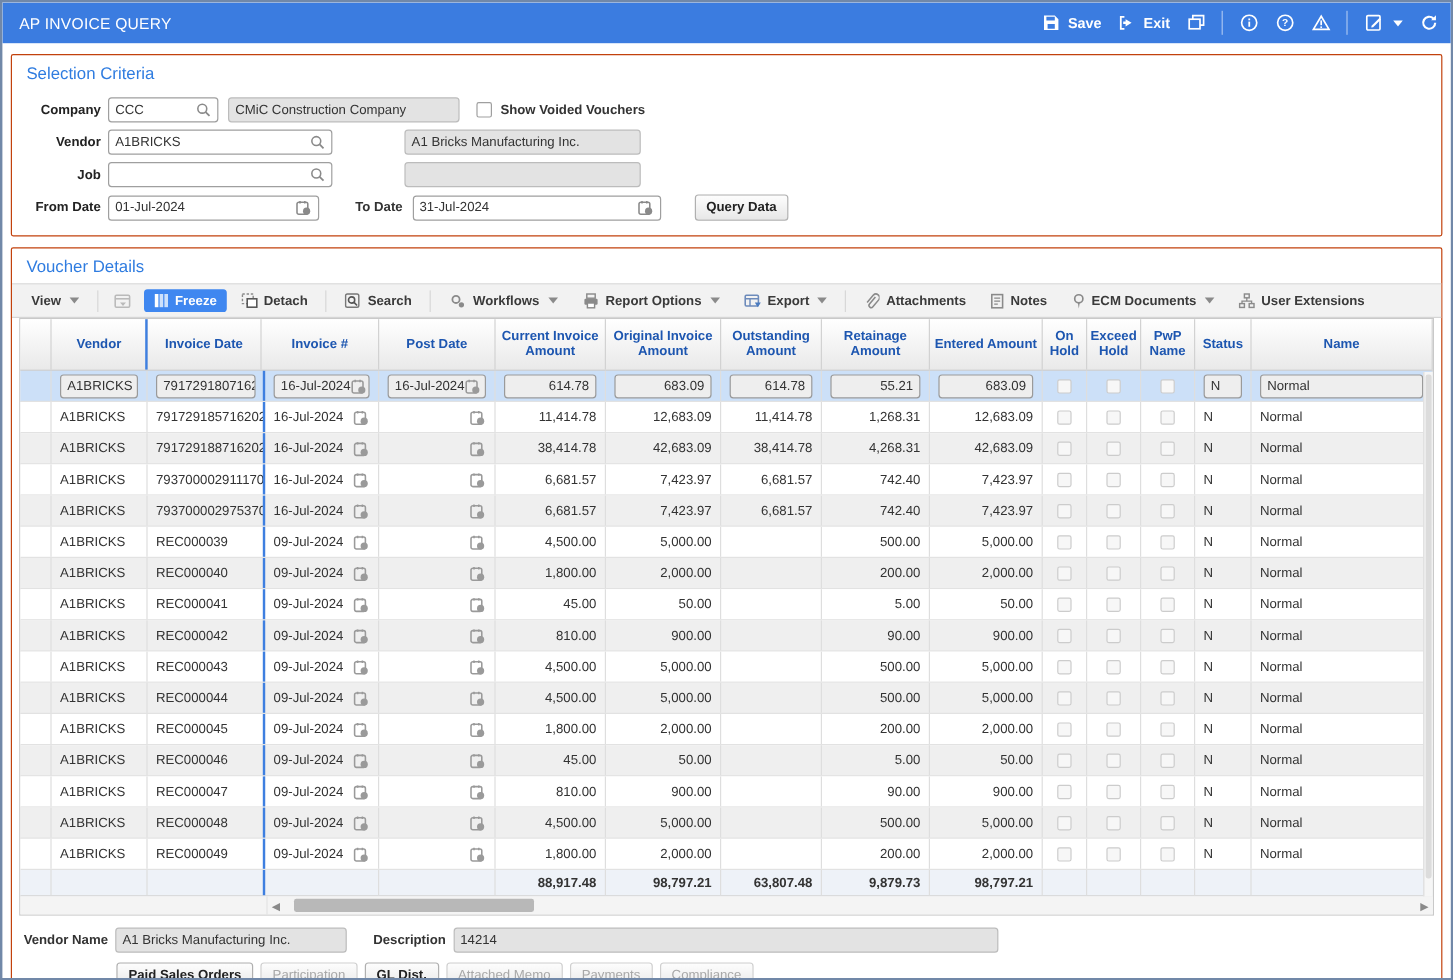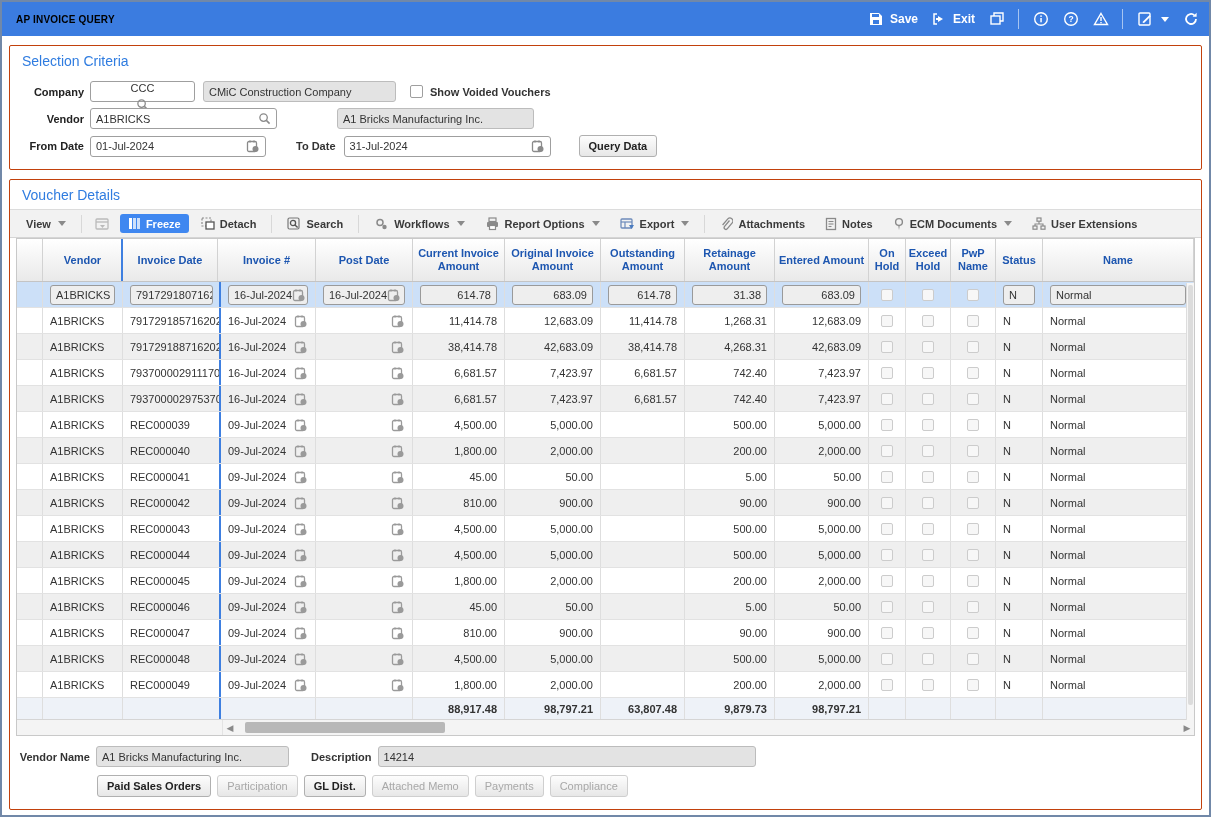--- a/index.html
+++ b/index.html
@@ -2,41 +2,41 @@
 <html><head>
 <meta charset="utf-8">
 <style>
   * { box-sizing: border-box; margin: 0; padding: 0; }
   html,body { width:1211px; height:817px; }
   body { font-family:"Liberation Sans", sans-serif; background:#fff; color:#333; font-size:11px; }
   .window { width:1211px; height:817px; border:2px solid #7188a8; background:#fff; overflow:hidden; display:flex; flex-direction:column; }
 
   
   .titlebar { height:34px; background:#3b7ce0; display:flex; align-items:center; justify-content:space-between; padding:0 10px 0 14px; flex:0 0 auto; }
-  .titlebar .t-title { color:#000000; font-weight:bold; font-size:10px; letter-spacing:.2px; }
+  .titlebar .t-title { color:#ffffff; font-weight:normal; font-size:13px; letter-spacing:.2px; }
   .t-actions { display:flex; align-items:center; gap:13px; color:#fff; }
   .t-btn { display:flex; align-items:center; gap:5px; color:#fff; font-weight:bold; font-size:12px; cursor:pointer; }
   .t-ico { width:17px; height:17px; display:inline-flex; align-items:center; justify-content:center; }
   .t-ico svg { width:16px; height:16px; }
   .t-sep { width:1px; height:20px; background:rgba(255,255,255,.55); }
   .caret-w { width:0; height:0; border-left:4px solid transparent; border-right:4px solid transparent; border-top:5px solid #fff; margin-left:3px; }
 
   
   .panel { border:1px solid #c2410c; border-radius:2px; background:#fff; margin:9px 7px 0 7px; }
   .panel-title { color:#2f7ce0; font-size:14px; padding:7px 12px 6px 12px; }
 
   
   .sel-body { padding:0 12px 12px 12px; }
   .frow { display:flex; align-items:center; margin-top:6px; }
   .flabel { width:62px; text-align:right; font-weight:bold; margin-right:6px; color:#222; }
   .input { height:21px; border:1px solid #9f9f9f; border-radius:3px; background:#fff; display:flex; align-items:center; padding:0 5px; gap:4px; }
   .input .val { flex:1; }
   .ro { background:#e3e3e3; border-color:#bcbcbc; color:#333; }
   .mag svg, .cal svg { display:block; }
-  .w-company { width:105px;flex-direction:column; }
+  .w-company { width:92px; }
   .w-cname { width:193px; margin-left:8px; }
   .w-vendor { width:187px; }
   .w-vname { width:197px; margin-left:60px; }
   .w-date { width:176px; }
   .w-tdate { width:207px; }
   .chkrow { display:flex; align-items:center; gap:7px; margin-left:14px; }
   .chk { width:13px; height:13px; border:1px solid #9f9f9f; border-radius:2px; background:#fff; }
   .blabel { font-weight:bold; }
   .btn { display:inline-flex; align-items:center; height:22px; padding:0 9px; border:1px solid #b0b0b0; border-radius:3px; background:linear-gradient(#fdfdfd,#e7e7e7); font-weight:bold; color:#222; cursor:pointer; font-size:11px; }
   .btn.disabled { color:#a8a8a8; border-color:#cfcfcf; font-weight:normal; cursor:default; }
@@ -93,21 +93,21 @@
   .vscroll { position:absolute; top:44px; right:0; bottom:15px; width:8px; background:#f6f6f6; border-left:1px solid #ddd; }
   .vs-thumb { position:absolute; top:2px; left:1px; width:5px; height:96%; background:#dcdcdc; border-radius:2px; cursor:pointer; }
 
   
   .footer { padding:10px 0 12px 0; }
   .f-row1 { display:flex; align-items:center; }
   .f-label { font-weight:bold; margin-right:6px; }
   .fl1 { width:80px; text-align:right; }
   .w-fvendor { width:193px; }
   .fl2 { margin-left:22px; margin-right:6px; }
-  .w-fdesc { width:378px; }
+  .w-fdesc { width:454px; }
   .f-row2 { display:flex; align-items:center; gap:6px; margin-top:8px; margin-left:87px; }
 </style>
 </head>
 <body>
 
 <div class="window">
 
   <div class="titlebar">
     <div class="t-title">AP INVOICE QUERY</div>
     <div class="t-actions">
@@ -212,20 +212,35 @@
           <span class="val">A1BRICKS</span>
           <span class="mag">
               <svg width="13" height="13" viewBox="0 0 14 14">
                 <circle cx="6" cy="6" r="4" fill="none" stroke="#8a8a8a" stroke-width="1.4"></circle>
                 <line x1="9" y1="9" x2="12.5" y2="12.5" stroke="#8a8a8a" stroke-width="1.6"></line>
               </svg>
             </span>
         </span>
         <span class="input ro w-vname">
           <span class="val">A1 Bricks Manufacturing Inc.</span>
+        </span>
+      </div>
+      <div class="frow">
+        <span class="flabel">Job</span>
+        <span class="input w-vendor">
+          <span class="val"></span>
+          <span class="mag">
+              <svg width="13" height="13" viewBox="0 0 14 14">
+                <circle cx="6" cy="6" r="4" fill="none" stroke="#8a8a8a" stroke-width="1.4"></circle>
+                <line x1="9" y1="9" x2="12.5" y2="12.5" stroke="#8a8a8a" stroke-width="1.6"></line>
+              </svg>
+            </span>
+        </span>
+        <span class="input ro w-vname">
+          <span class="val"></span>
         </span>
       </div>
       <div class="frow">
         <span class="flabel">From Date</span>
         <span class="input w-date">
           <span class="val">01-Jul-2024</span>
           <span class="cal">
               <svg width="14" height="14" viewBox="0 0 14 14">
                 <rect x="1.5" y="2.5" width="9" height="10" rx="1.5" fill="none" stroke="#8a8a8a" stroke-width="1.3"></rect>
                 <line x1="4" y1="1.5" x2="4" y2="3.5" stroke="#8a8a8a" stroke-width="1.3"></line>
@@ -438,21 +453,21 @@
       <div class="cell c5">
               <span class="box tr2">614.78</span>
             </div>
       <div class="cell c6">
               <span class="box tr2">683.09</span>
             </div>
       <div class="cell c7">
               <span class="box tr2">614.78</span>
             </div>
       <div class="cell c8">
-              <span class="box tr2">31.38</span>
+              <span class="box tr2">55.21</span>
             </div>
       <div class="cell c9">
               <span class="box tr2">683.09</span>
             </div>
       <div class="cell c10 cc">
               <span class="cb"></span>
             </div>
       <div class="cell c11 cc">
               <span class="cb"></span>
             </div>

